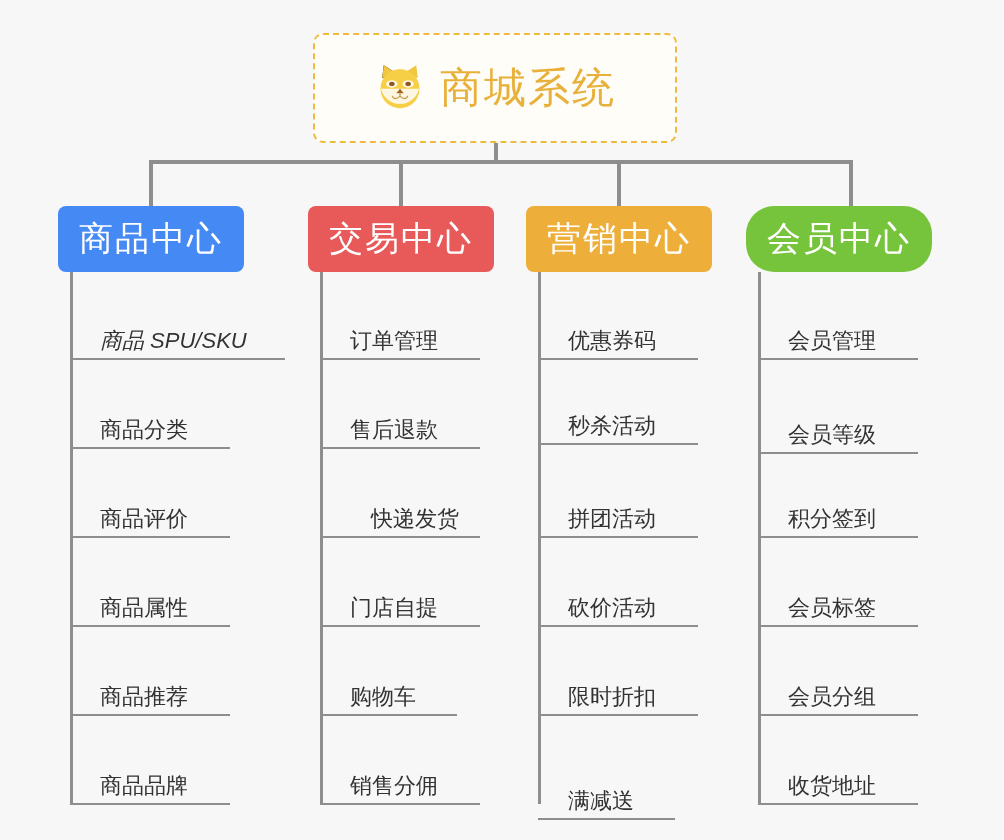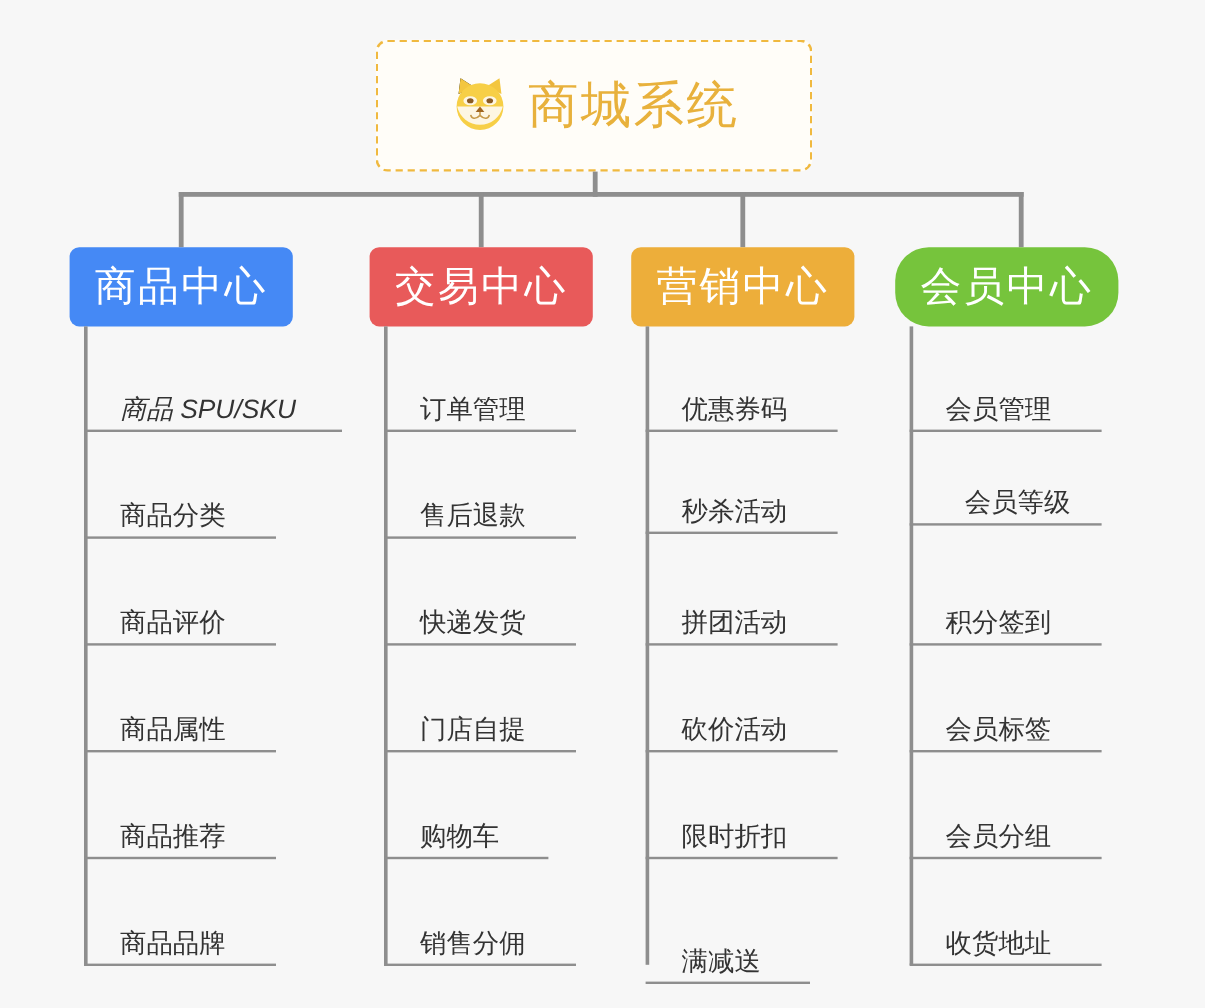--- a/index.html
+++ b/index.html
@@ -133,21 +133,21 @@
       <span>交易中心</span>
     </div>
     <div class="items" style="height:540px;">
       <div class="spine" style="height:532px;"></div>
       <div class="item" style="top:0px;width:160px;">
         <span class="item-label">订单管理</span>
       </div>
       <div class="item" style="top:89px;width:160px;">
         <span class="item-label">售后退款</span>
       </div>
-      <div class="item" style="top:178px;width:160px;">
+      <div class="item" style="top:178px;width:160px;justify-content:center;">
         <span class="item-label">快递发货</span>
       </div>
       <div class="item" style="top:267px;width:160px;">
         <span class="item-label">门店自提</span>
       </div>
       <div class="item" style="top:356px;width:137px;">
         <span class="item-label">购物车</span>
       </div>
       <div class="item" style="top:445px;width:160px;text-align:right;">
         <span class="item-label">销售分佣</span>
@@ -184,21 +184,21 @@
 
   <div class="col" style="left:746px;">
     <div class="cat-box" style="width:186px;background:#76c43c;border-radius:28px;">
       <span>会员中心</span>
     </div>
     <div class="items" style="height:540px;">
       <div class="spine" style="height:532px;"></div>
       <div class="item" style="top:0px;width:160px;">
         <span class="item-label">会员管理</span>
       </div>
-      <div class="item" style="top:78px;width:160px;padding-left:16px;">
+      <div class="item" style="top:94px;width:160px;">
         <span class="item-label">会员等级</span>
       </div>
       <div class="item" style="top:178px;width:160px;">
         <span class="item-label">积分签到</span>
       </div>
       <div class="item" style="top:267px;width:160px;">
         <span class="item-label">会员标签</span>
       </div>
       <div class="item" style="top:356px;width:160px;">
         <span class="item-label">会员分组</span>

